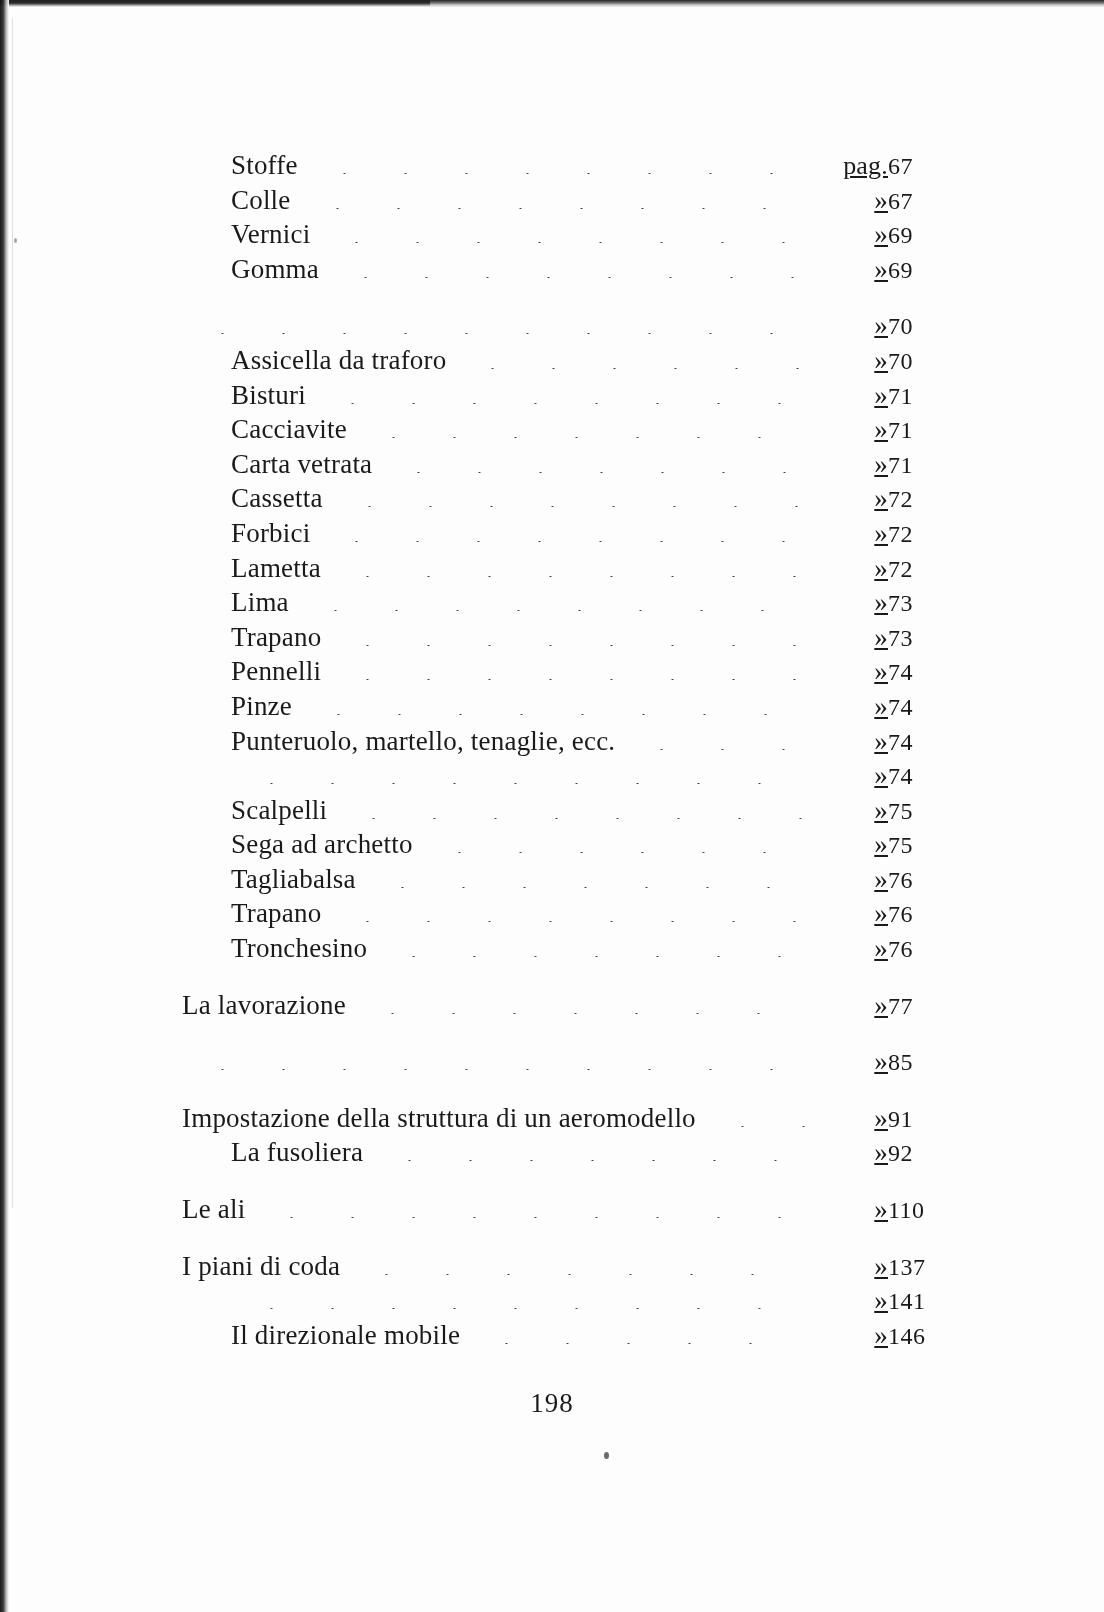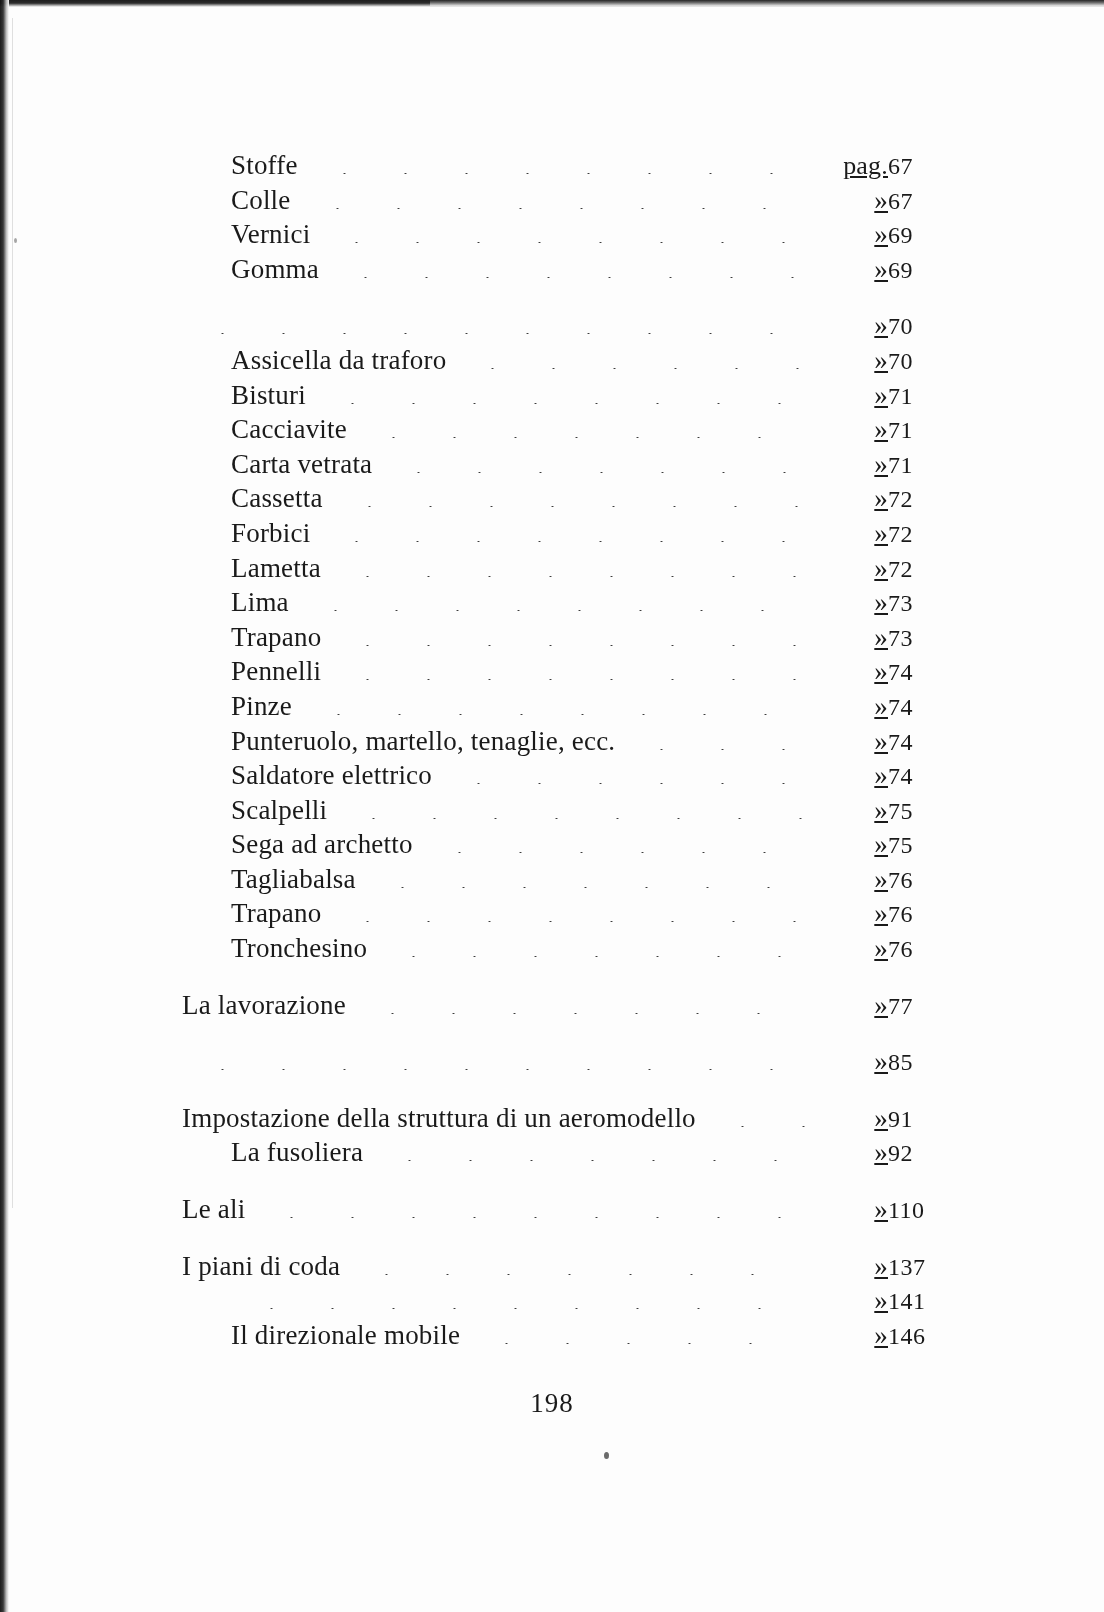--- a/index.html
+++ b/index.html
@@ -242,21 +242,20 @@
         <span class="pag-mark guil">»</span>
         <span class="page-num">74</span>
       </div>
       <div class="toc-row lvl2">
         <span class="entry-title">Punteruolo, martello, tenaglie, ecc.</span>
         <span class="leaders"></span>
         <span class="pag-mark guil">»</span>
         <span class="page-num">74</span>
       </div>
       <div class="toc-row lvl2">
-        <span class="entry-title">Saldatore elettrico</span>
         <span class="leaders"></span>
         <span class="pag-mark guil">»</span>
         <span class="page-num">74</span>
       </div>
       <div class="toc-row lvl2">
         <span class="entry-title">Scalpelli</span>
         <span class="leaders"></span>
         <span class="pag-mark guil">»</span>
         <span class="page-num">75</span>
       </div>

